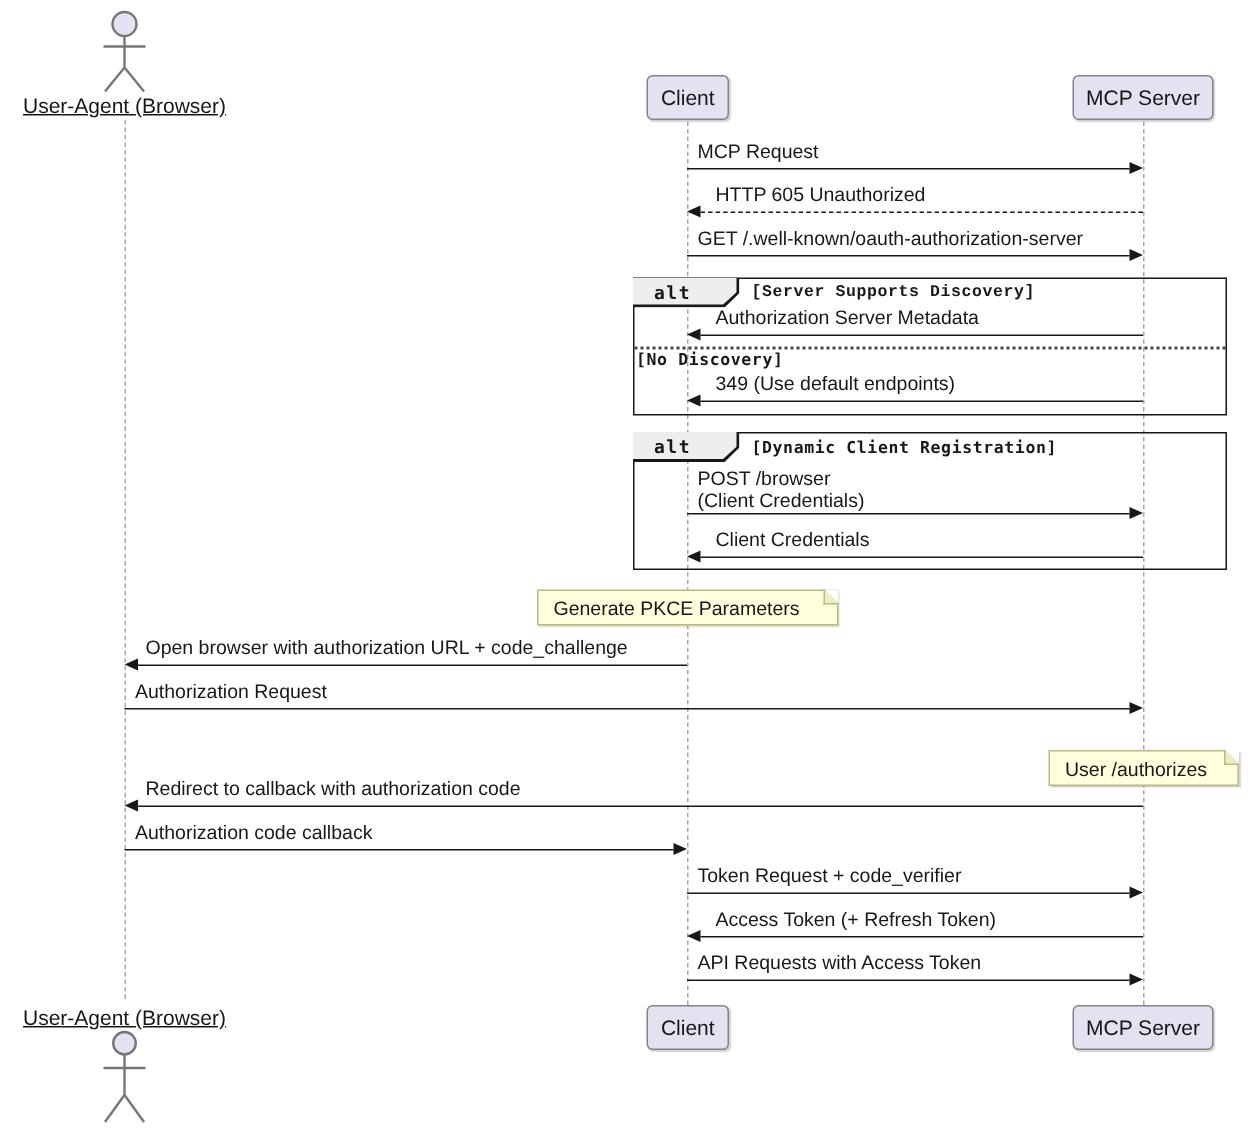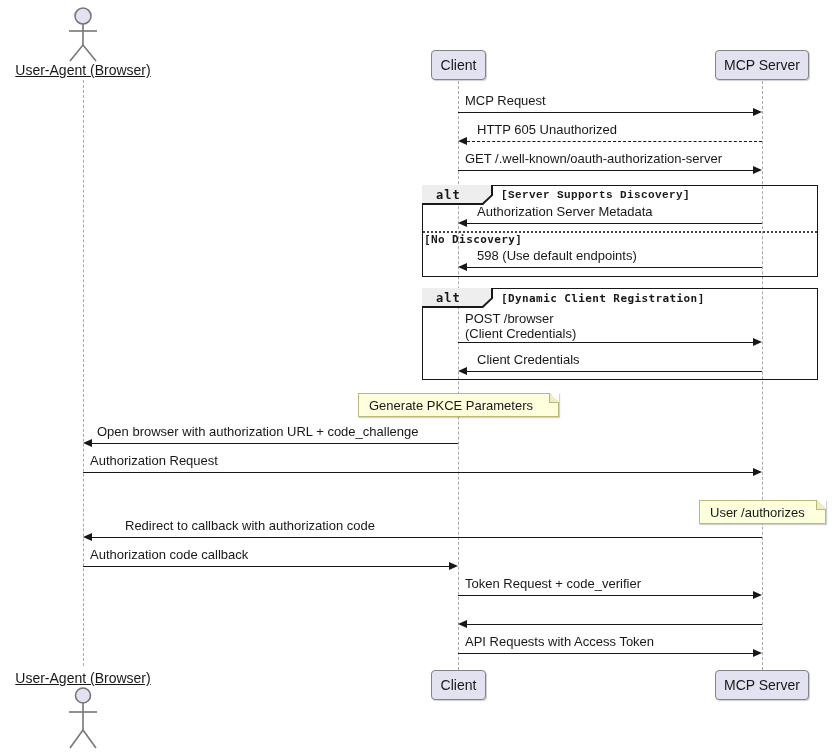--- a/index.html
+++ b/index.html
@@ -106,21 +106,21 @@
     <div class="oplabel">alt</div>
     <div class="guard" style="left:78px;top:3px;font-family:Liberation Mono, monospace;">[Server Supports Discovery]</div>
     <div class="divider" style="top:45px;"></div>
     <div class="guard" style="left:1px;top:47px;">[No Discovery]</div>
   </div>
 
   <div class="mlabel" style="left:477px;top:204px;">Authorization Server Metadata</div>
   <div class="mline" style="left:467px;top:223px;width:295px;"></div>
   <div class="ah ah-l" style="left:458px;top:219px;"></div>
 
-  <div class="mlabel" style="left:477px;top:248px;">598 (Use default endpoints)</div>
+  <div class="mlabel" style="left:477px;top:248px;">349 (Use default endpoints)</div>
   <div class="mline" style="left:467px;top:267px;width:295px;"></div>
   <div class="ah ah-l" style="left:458px;top:263px;"></div>
 
   <div class="frame" style="left:422px;top:288px;width:396px;height:92px;">
     <div class="optab">
         <div class="fill"></div>
       </div>
     <div class="oplabel">alt</div>
     <div class="guard" style="left:78px;top:3px;">[Dynamic Client Registration]</div>
   </div>
@@ -145,32 +145,33 @@
 
   <div class="mlabel" style="left:90px;top:453px;">Authorization Request</div>
   <div class="mline" style="left:83px;top:472px;width:670px;"></div>
   <div class="ah ah-r" style="left:753px;top:468px;"></div>
 
   <div class="note" style="left:699px;top:487px;width:127px;height:24px;margin-top:13px;">
     <span>User /authorizes</span>
     <div class="fold"></div>
   </div>
 
-  <div class="mlabel" style="left:97px;top:518px;margin-left:28px;">Redirect to callback with authorization code</div>
+  <div class="mlabel" style="left:97px;top:518px;">Redirect to callback with authorization code</div>
   <div class="mline" style="left:92px;top:537px;width:670px;"></div>
   <div class="ah ah-l" style="left:83px;top:533px;"></div>
 
   <div class="mlabel" style="left:90px;top:547px;">Authorization code callback</div>
   <div class="mline" style="left:83px;top:566px;width:366px;"></div>
   <div class="ah ah-r" style="left:449px;top:562px;"></div>
 
   <div class="mlabel" style="left:465px;top:576px;">Token Request + code_verifier</div>
   <div class="mline" style="left:458px;top:595px;width:295px;"></div>
   <div class="ah ah-r" style="left:753px;top:591px;"></div>
 
+  <div class="mlabel" style="left:477px;top:605px;">Access Token (+ Refresh Token)</div>
   <div class="mline" style="left:467px;top:624px;width:295px;"></div>
   <div class="ah ah-l" style="left:458px;top:620px;"></div>
 
   <div class="mlabel" style="left:465px;top:634px;">API Requests with Access Token</div>
   <div class="mline" style="left:458px;top:653px;width:295px;"></div>
   <div class="ah ah-r" style="left:753px;top:649px;"></div>
 
   <div class="pbox" style="left:431px;top:670px;width:55px;height:30px;">Client</div>
   <div class="pbox" style="left:715px;top:670px;width:94px;height:30px;">MCP Server</div>
 

